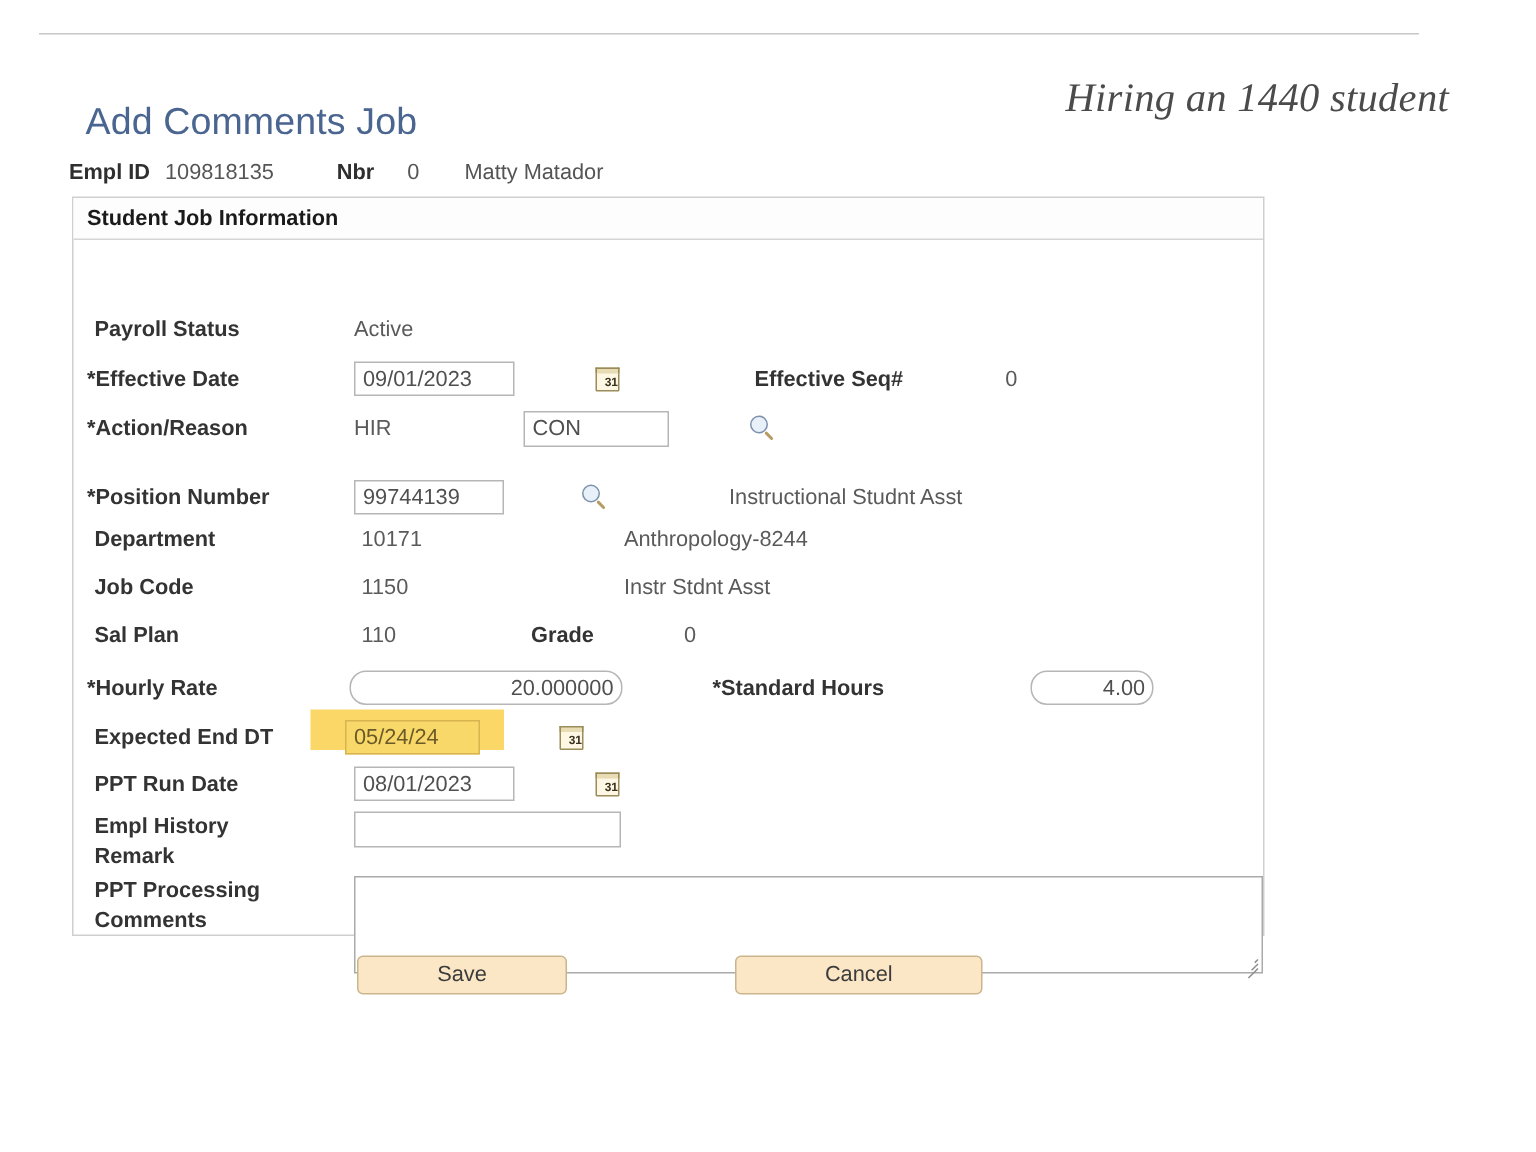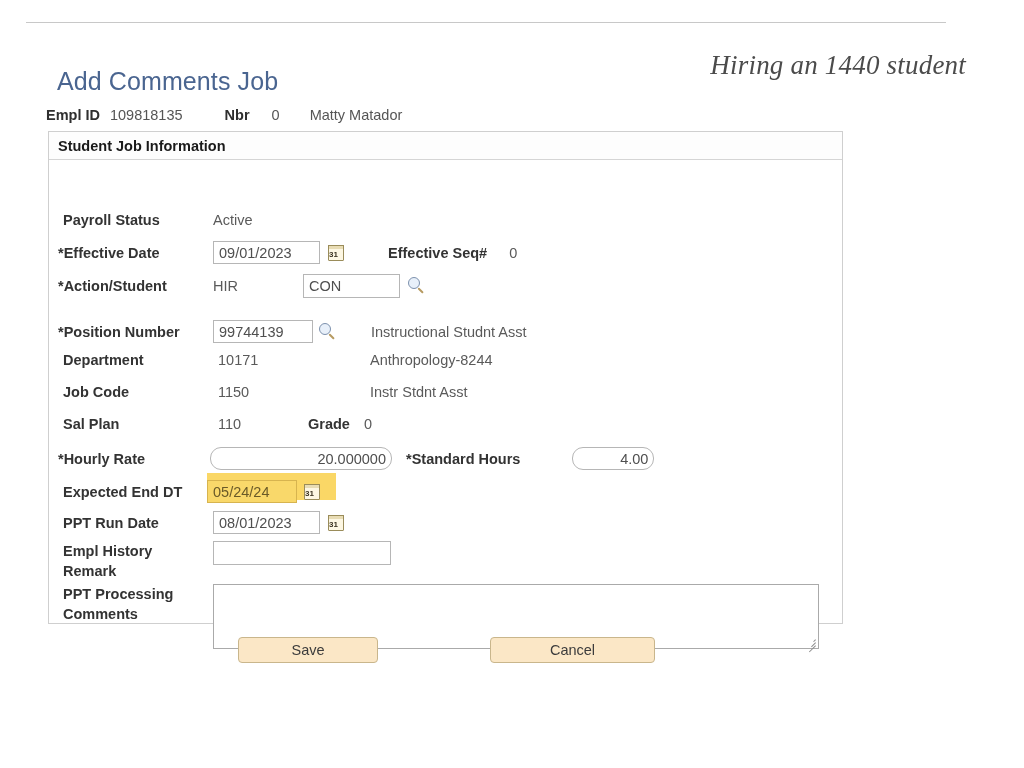--- a/index.html
+++ b/index.html
@@ -103,20 +103,21 @@
     position: relative;
     height: 463px;
   }
 
   
   .row {
     position: absolute;
     display: flex;
     align-items: center;
     white-space: nowrap;
+    gap: 23px;
   }
   .flabel {
     font-size: 14.5px;
     font-weight: bold;
     color: #333333;
   }
   .fvalue {
     font-size: 14.5px;
     color: #5a5a5a;
   }
@@ -172,21 +173,21 @@
     background: #e8dcb4;
     border: 1px solid #9a8c5a;
     border-bottom: none;
     box-sizing: border-box;
   }
   .cal-icon .cal-num {
     position: absolute;
     left: 0;
     right: 0;
     bottom: 0px;
-    text-align: left;
+    text-align: right;
     font-family: "Liberation Sans", sans-serif;
     font-size: 8px;
     font-weight: bold;
     color: #3a3220;
     line-height: 10px;
   }
 
   
   .mag-icon {
     width: 18px;
@@ -305,21 +306,21 @@
       <span class="cal-icon">
         <span class="cal-num">31</span>
       </span>
       <span style="display:inline-block;width:44px;"></span>
       <span class="flabel">Effective Seq#</span>
       <span style="display:inline-block;width:22px;"></span>
       <span class="fvalue">0</span>
     </div>
 
     <div class="row" style="left:9px; top:114px;">
-      <span class="flabel" style="width:155px;">*Action/Student</span>
+      <span class="flabel" style="width:155px;">*Action/Reason</span>
       <span class="fvalue" style="width:90px;">HIR</span>
       <input class="tbox" style="width: 97px; height: 24px; line-height: 22px;" type="text" value="CON">
       <span style="display:inline-block;width:8px;"></span>
       <span class="mag-icon">
         <span class="glass"></span>
           <span class="handle"></span>
       </span>
     </div>
 
     <div class="row" style="left:9px; top:160px;">

